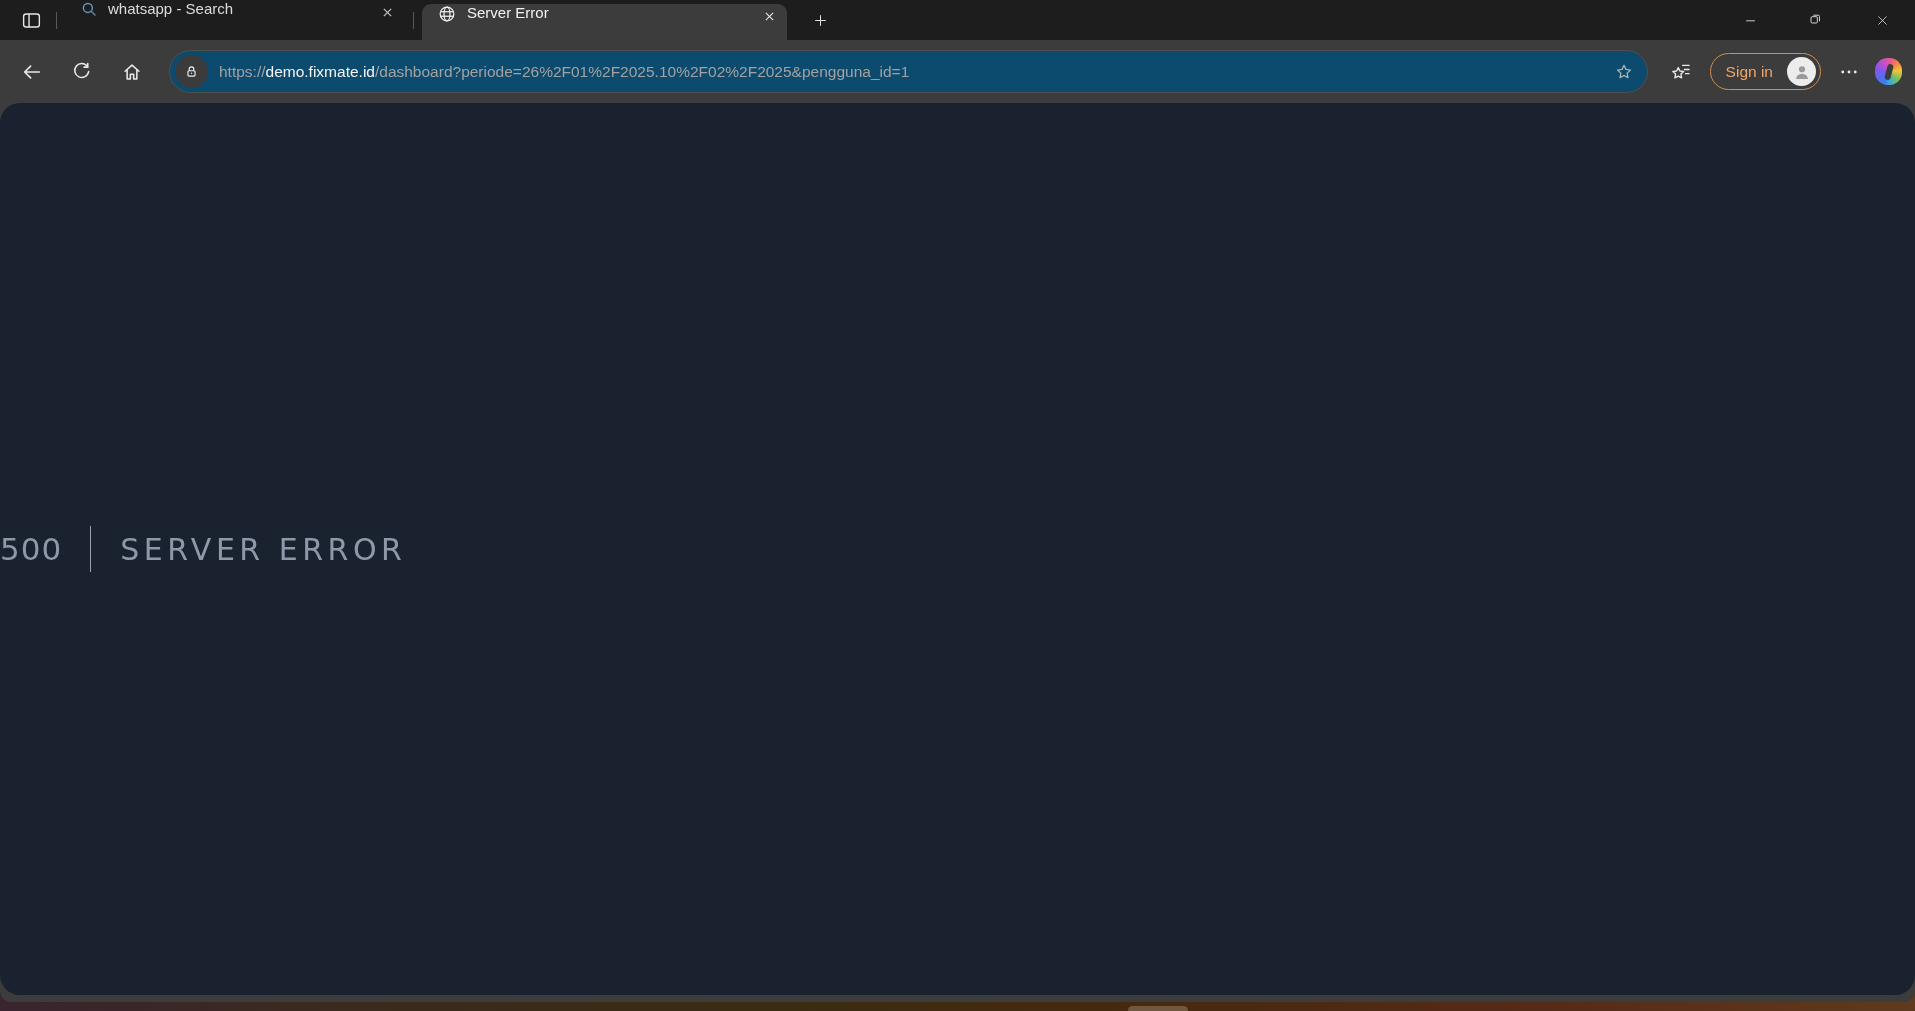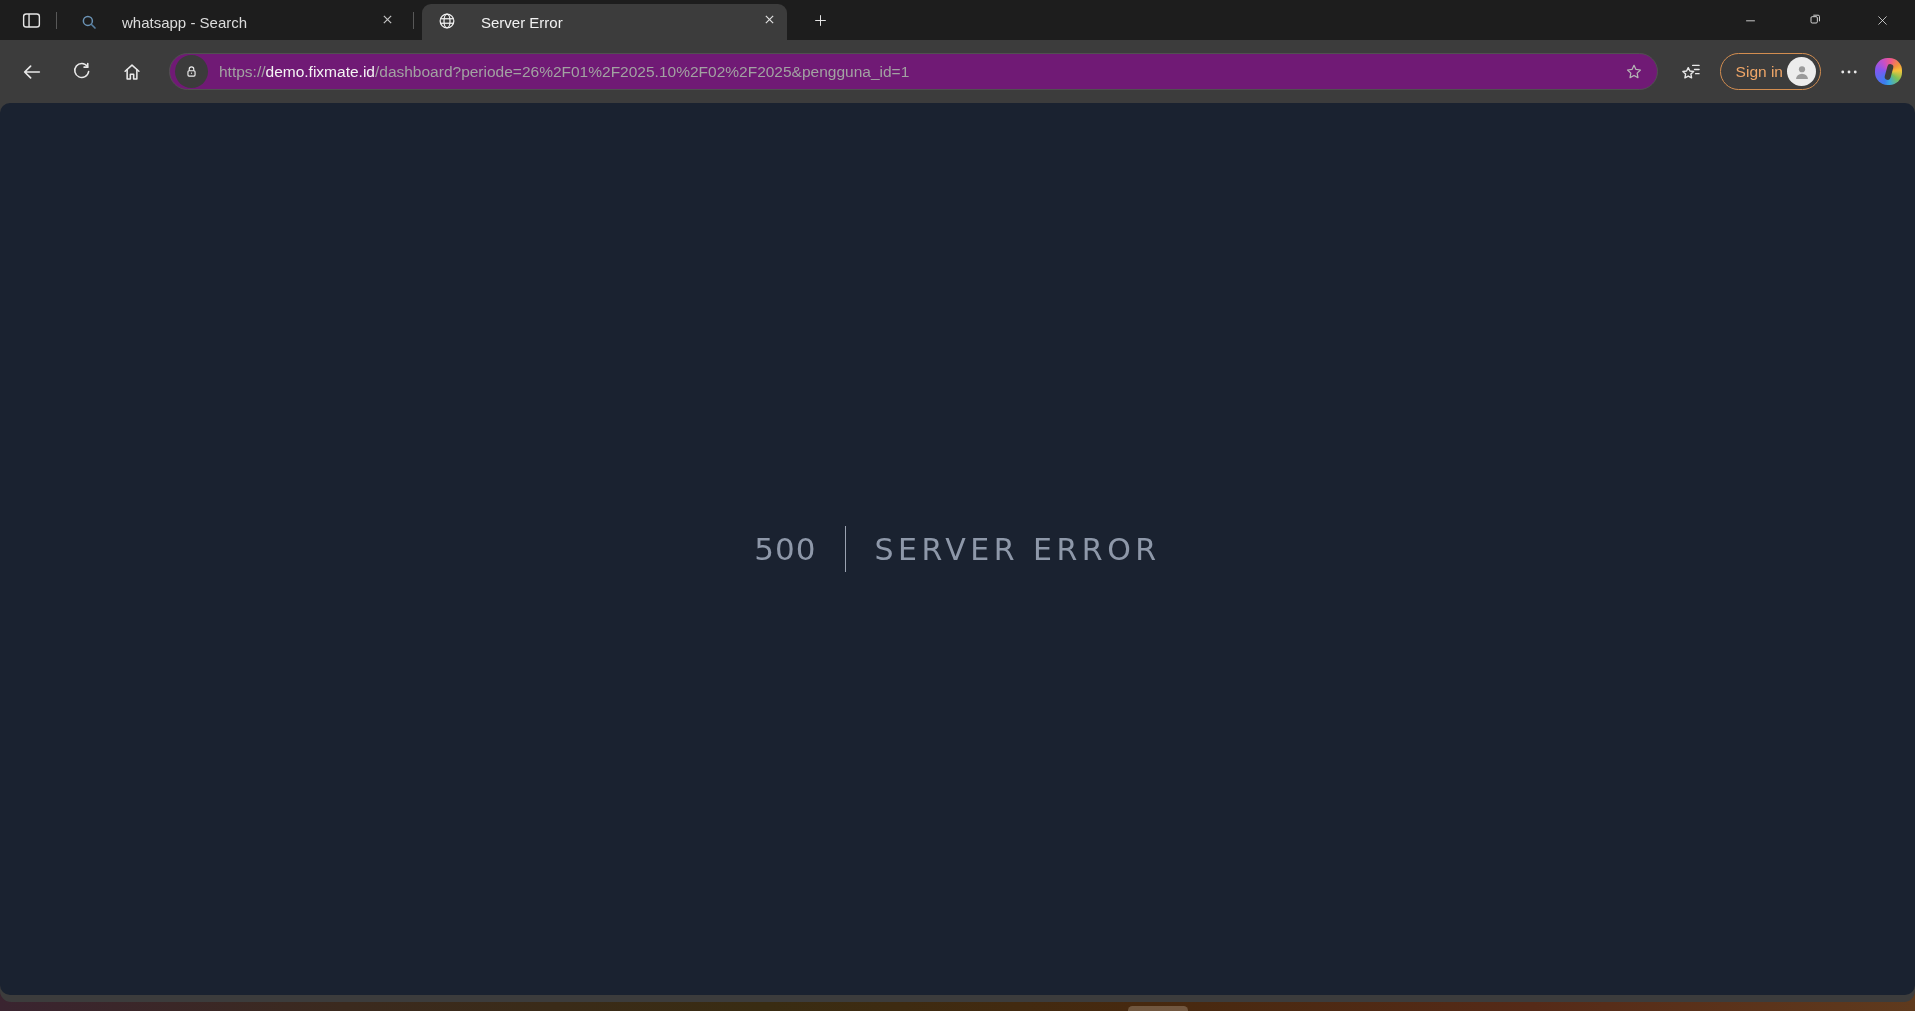--- a/index.html
+++ b/index.html
@@ -19,60 +19,60 @@
   
   .browser-window {
     position:absolute; top:0; left:0; right:0; height:1002px;
     background:#3c3c3c; border-radius:0 0 11px 11px; overflow:hidden;
   }
 
   
   .titlebar { position:absolute; top:0; left:0; right:0; height:40px; background:#1d1d1d; display:flex; align-items:stretch; }
   .vtabs-btn { width:34px; height:40px; margin-left:14px; display:flex; align-items:center; justify-content:center; cursor:pointer; }
   .tab-sep { width:1px; height:17px; background:#585858; align-self:center; margin:0 8px; }
-  .tab { width:340px; display:flex; align-items:flex-end; padding:0 6px 9px 15px; gap:24px; color:#dcdcdc; cursor:pointer; }
+  .tab { width:340px; display:flex; align-items:flex-start; padding:0 6px 9px 15px; gap:10px; color:#dcdcdc; cursor:pointer; }
   .tab.t2 { width:336px; }
   .tab-title { flex:1; font-size:15px; white-space:nowrap; overflow:hidden; text-overflow:ellipsis; }
   .tab-close { width:24px; height:24px; border-radius:5px; display:flex; align-items:center; justify-content:center; flex:0 0 auto; cursor:pointer; }
   .tab.active { width:365px; background:#3c3c3c; border-radius:9px 9px 0 0; height:36px; align-self:flex-end; color:#f2f2f2; }
   .newtab-btn { width:34px; height:34px; margin:3px 0 0 16px; border-radius:6px; display:flex; align-items:center; justify-content:center; cursor:pointer; }
   .title-spacer { flex:1; }
   .win-btn { width:66px; height:40px; display:flex; align-items:center; justify-content:center; cursor:pointer; }
 
   
   .toolbar { position:absolute; top:40px; left:0; right:0; height:63px; background:#3c3c3c; display:flex; align-items:center; padding:0 13px; }
   .nav-btn { width:38px; height:38px; border-radius:7px; display:flex; align-items:center; justify-content:center; margin-right:12px; cursor:pointer; flex:0 0 auto; }
   .address-bar {
-    flex:1; height:37px; margin:0 14px 0 6px; background:#701a75;
+    flex:1; height:43px; margin:0 14px 0 6px; background:#0c4a6e;
     border:1px solid #505050; border-radius:22px;
     display:flex; align-items:center; padding:0 13px 0 5px; min-width:0; cursor:text;
   }
   .site-info-btn { width:33px; height:33px; border-radius:50%; background:#3b3b3b; display:flex; align-items:center; justify-content:center; flex:0 0 auto; cursor:pointer; }
   .url-text { flex:1; margin-left:11px; font-size:15.5px; color:#a2a2a2; white-space:nowrap; overflow:hidden; }
   .url-domain { color:#f4f4f4; }
   .pill-star { flex:0 0 auto; display:flex; cursor:pointer; }
   .fav-btn { width:38px; height:38px; border-radius:7px; display:flex; align-items:center; justify-content:center; cursor:pointer; flex:0 0 auto; }
   .signin-btn {
     display:flex; align-items:center; height:37px; margin:0 10px;
-    padding:0 4px 0 15px; gap:4px; border:1.5px solid #d28d50; border-radius:19px;
+    padding:0 4px 0 15px; gap:14px; border:1.5px solid #d28d50; border-radius:19px;
     cursor:pointer; flex:0 0 auto;
   }
   .signin-label { color:#f0a668; font-size:15.5px; }
   .avatar { width:29px; height:29px; border-radius:50%; background:#ececec; display:flex; align-items:center; justify-content:center; overflow:hidden; }
   .more-btn { width:36px; height:36px; border-radius:7px; display:flex; align-items:center; justify-content:center; cursor:pointer; flex:0 0 auto; }
   .copilot-btn { position:relative; width:27px; height:27px; margin-left:8px; border-radius:46%; cursor:pointer; flex:0 0 auto;
     background:conic-gradient(from 200deg at 50% 50%, #3a7df0, #8356f0 80deg, #c94fc4 135deg, #ee5a86 175deg, #f2913d 215deg, #f5c43b 245deg, #7cc257 290deg, #3aa7e0 335deg, #3a7df0 360deg);
   }
   .copilot-btn::after { content:""; position:absolute; left:10.5px; top:5.5px; width:6px; height:16px; background:#3c3c3c; border-radius:3px; transform:rotate(15deg); }
 
   
   .page-content {
     position:absolute; top:103px; left:0; right:0; bottom:7px;
-    background:#1a2230; border-radius:10px;
-    display:flex; align-items:center; justify-content:center;
+    background:#1a2230; border-radius:20px;
+    display:flex; align-items:center; justify-content:flex-start;
   }
   .error-row { display:flex; align-items:center; color:#8e98a9; font-family:"DejaVu Sans", sans-serif; }
   .error-code { font-size:31px; letter-spacing:1px; padding-right:28px; font-weight:400; }
   .error-divider { width:1px; height:46px; background:#9aa2b0; }
   .error-msg { font-size:30px; letter-spacing:4.5px; padding-left:29px; font-weight:400; }
 
   svg { display:block; }
 </style>
 </head>
 <body>

